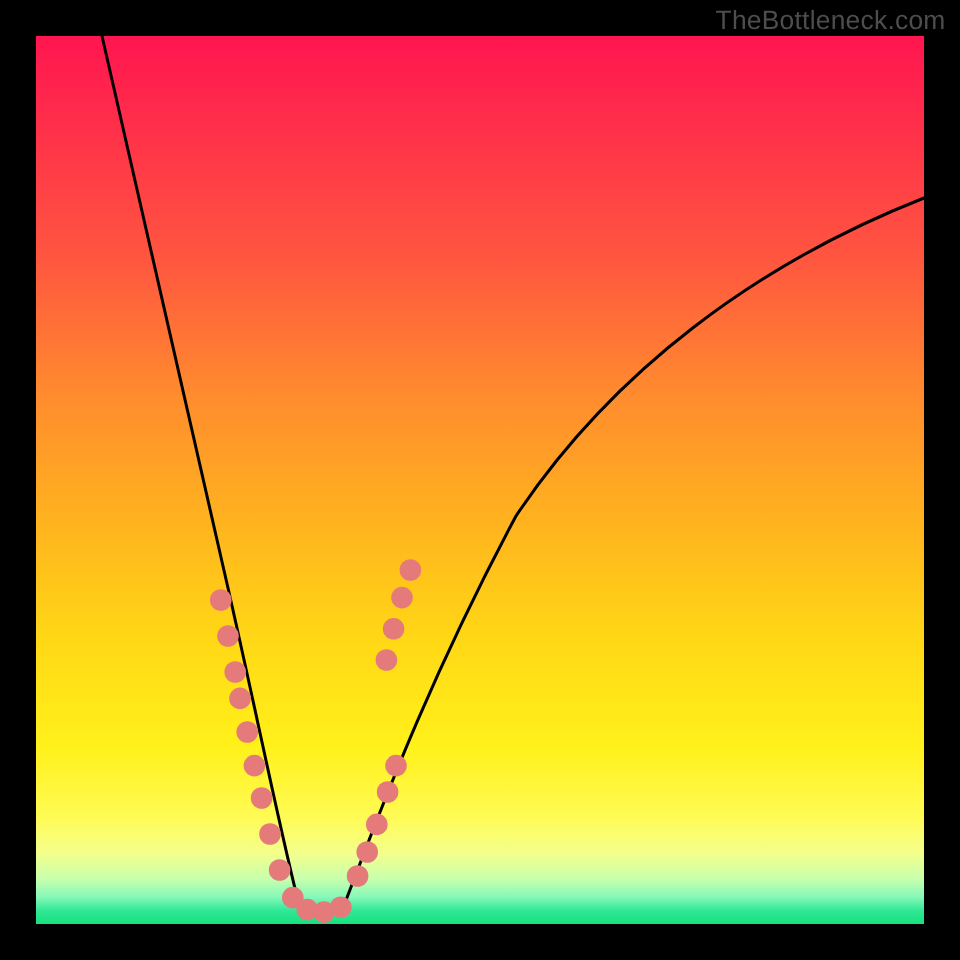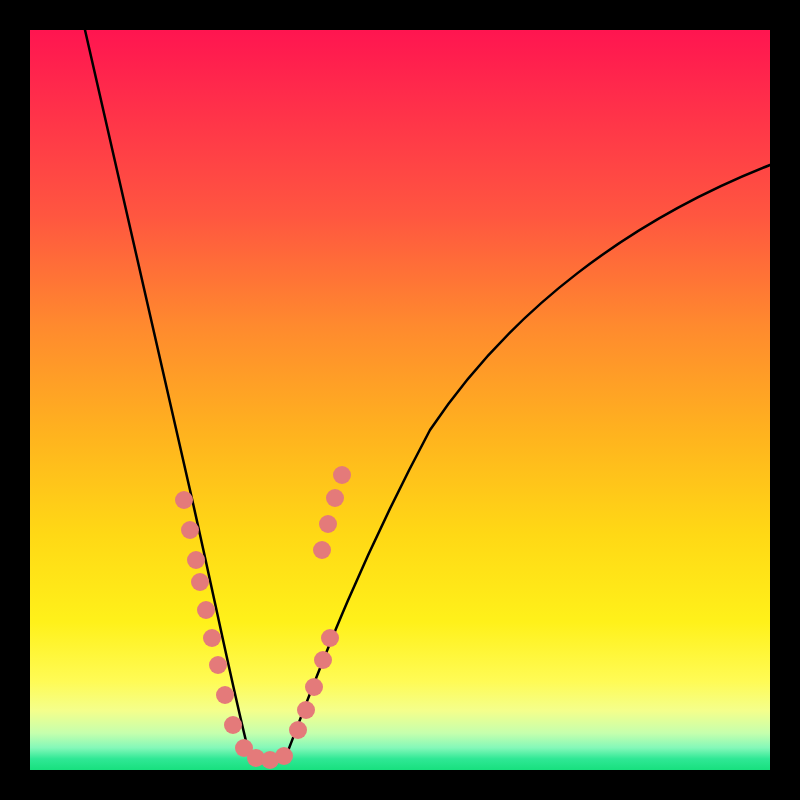--- a/index.html
+++ b/index.html
@@ -108,13 +108,14 @@
         <circle class="marker" cx="300" cy="608" r="9"></circle>
         <circle class="marker" cx="292" cy="520" r="9"></circle>
         <circle class="marker" cx="298" cy="494" r="9"></circle>
         <circle class="marker" cx="305" cy="468" r="9"></circle>
         <circle class="marker" cx="312" cy="445" r="9"></circle>
       </g>
     </svg>
 
   </div>
 
+  <div class="watermark">TheBottleneck.com</div>
 </div>
 
 </body></html>

